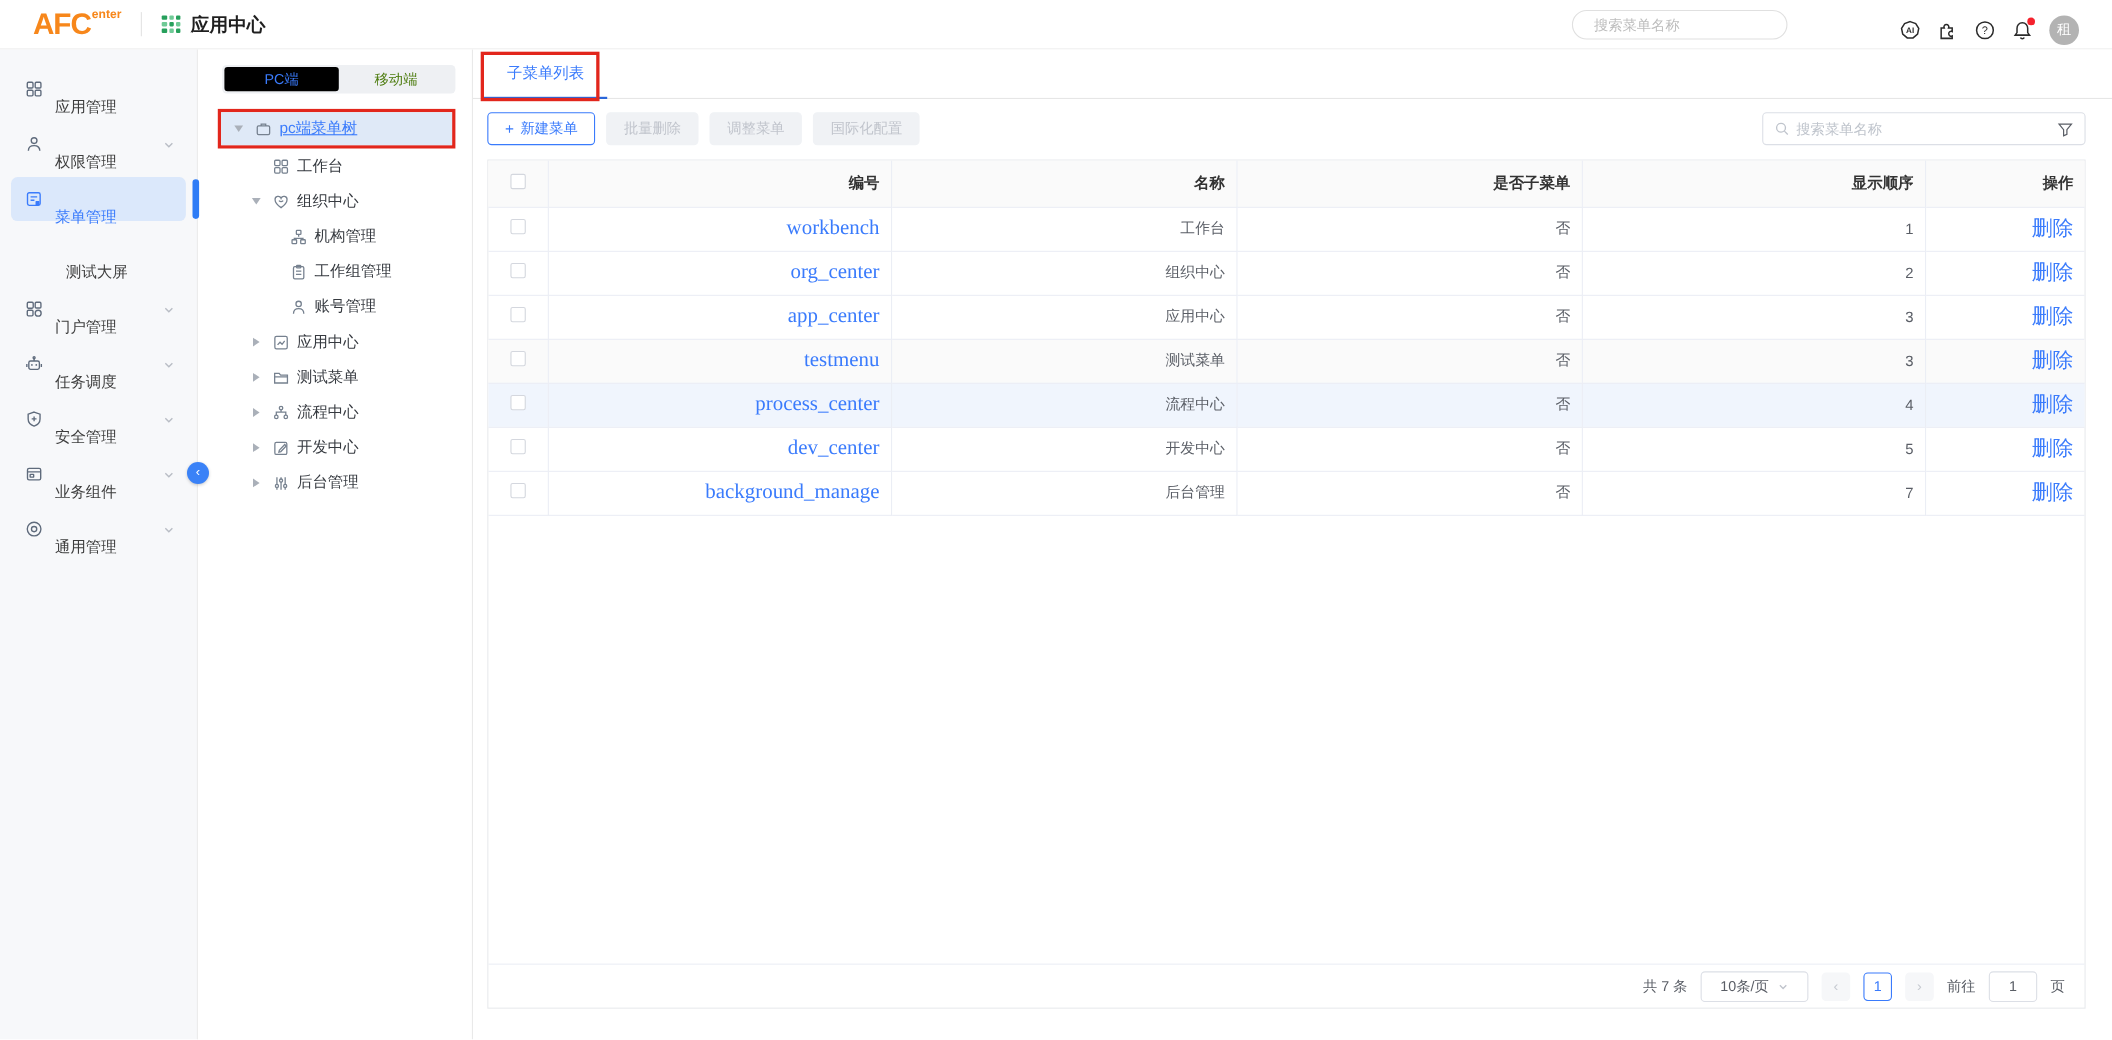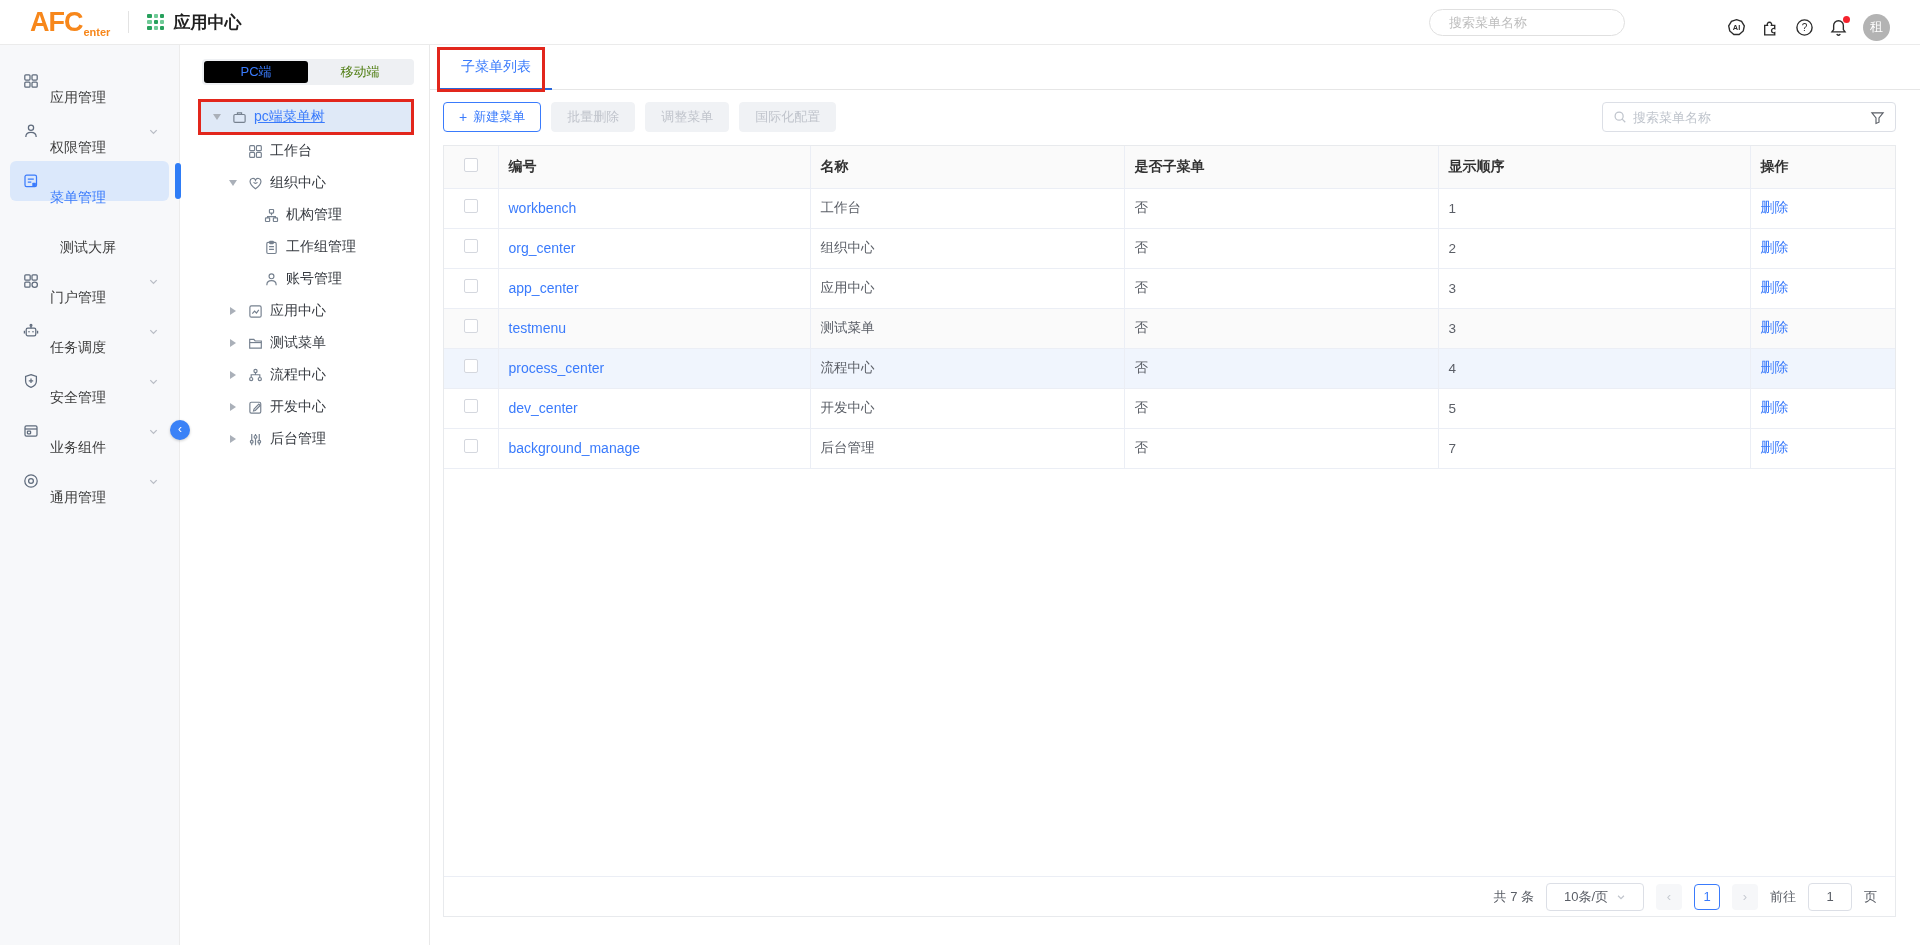--- a/index.html
+++ b/index.html
@@ -3,21 +3,21 @@
 <meta charset="utf-8">
 <style>
   * { box-sizing: border-box; margin: 0; padding: 0; }
   html,body { width:1920px; height:945px; overflow:hidden; background:#fff;
     font-family:"Liberation Sans","DejaVu Sans",sans-serif; color:#333; }
   svg { display:block; }
 
   
   .header { height:45px; display:flex; align-items:center; padding:0 30px;
     border-bottom:1px solid #ebebeb; position:relative; background:#fff; }
-  .logo { display:flex; align-items:flex-end; }
+  .logo { display:flex; align-items:flex-start; }
   .logo-main { font-size:27px; font-weight:800; color:#f7871b; letter-spacing:-1px; }
   .logo-sub { font-size:11px; font-weight:700; color:#f7871b; margin-left:1px; }
   .hdr-divider { width:1px; height:22px; background:#e3e3e3; margin:0 18px; }
   .grid9 { width:17px; height:17px; display:grid; grid-template-columns:repeat(3,1fr);
     grid-template-rows:repeat(3,1fr); gap:1.5px; margin-right:9px; }
   .grid9 span { border-radius:1px; }
   .g-d { background:#27a05c; } .g-l { background:#6fca96; }
   .app-title { font-size:17px; font-weight:700; color:#1f1f1f; display:flex; align-items:center; }
   .hdr-right { margin-left:auto; display:flex; align-items:center; }
   .hdr-search { width:196px; height:27px; border:1px solid #e0e0e0; border-radius:14px;
@@ -92,28 +92,28 @@
   .tbl-search { margin-left:auto; width:294px; height:30px; border:1px solid #dcdfe6;
     border-radius:4px; display:flex; align-items:center; padding:0 10px; background:#fff; }
   .tbl-search input { border:0; outline:0; flex:1; font-size:13px; color:#333;
     font-family:inherit; background:transparent; margin:0 6px; }
   .tbl-search input::placeholder { color:#bfc4cc; }
 
   .card { margin:13px 24px 0 13px; border:1px solid #e8eaed; height:772px;
     display:flex; flex-direction:column; flex:none; }
   table.grid { width:100%; border-collapse:collapse; table-layout:fixed; }
   table.grid th, table.grid td { border-right:1px solid #ebeef5; border-bottom:1px solid #ebeef5;
-    padding:0 10px; text-align:left; font-weight:normal; }
+    padding:0 10px; text-align:right; font-weight:normal; }
   table.grid th:last-child, table.grid td:last-child { border-right:0; }
   table.grid thead tr { height:42px; background:#fafafa; }
   table.grid th { font-size:14px; color:#333; font-weight:600; }
   table.grid tbody tr { height:40px; }
   table.grid tbody tr.stripe { background:#fafafa; }
   table.grid tbody tr.hl { background:#f0f5fd; }
-  .cell-code, .cell-action { color:#3a7bfc; font-size:14px; cursor:pointer; }
+  .cell-code, .cell-action { color:#3a7bfc; font-size:19px; cursor:pointer;font-family:Liberation Serif, serif; }
   .cell-plain { color:#5a5e66; font-size:13.5px; }
   .checkbox { width:14px; height:14px; border:1px solid #d4d7de; border-radius:2px;
     background:#fff; display:inline-block; cursor:pointer; }
   .chk-cell { text-align:center !important; }
   .card-spacer { flex:1; }
   .pagination { height:40px; border-top:1px solid #ebeef5; display:flex; align-items:center;
     justify-content:flex-end; padding-right:18px; gap:12px; font-size:13px; color:#5a5e66; }
   .pg-select { width:98px; height:28px; border:1px solid #dcdfe6; border-radius:4px;
     display:flex; align-items:center; justify-content:center; gap:8px; color:#5a5e66;
     cursor:pointer; background:#fff; }

